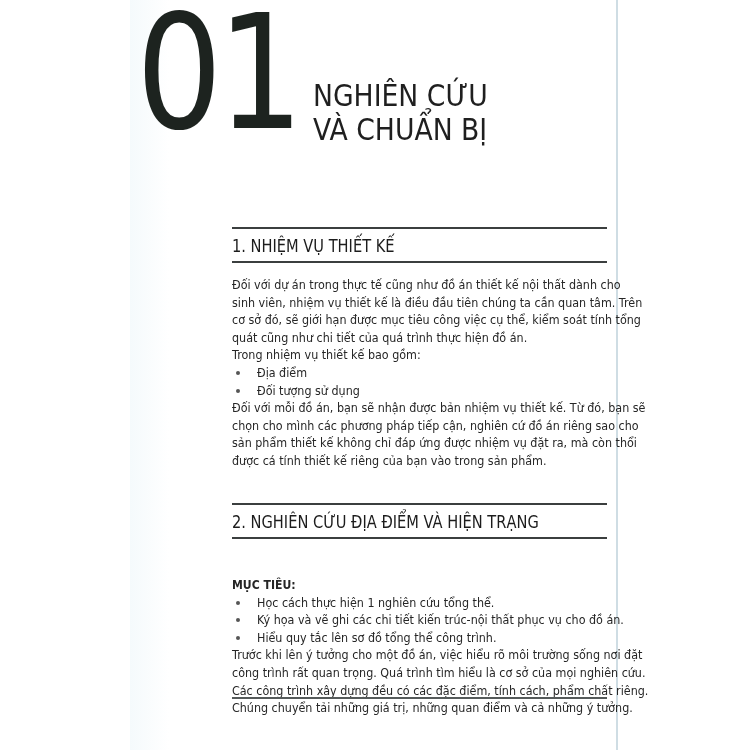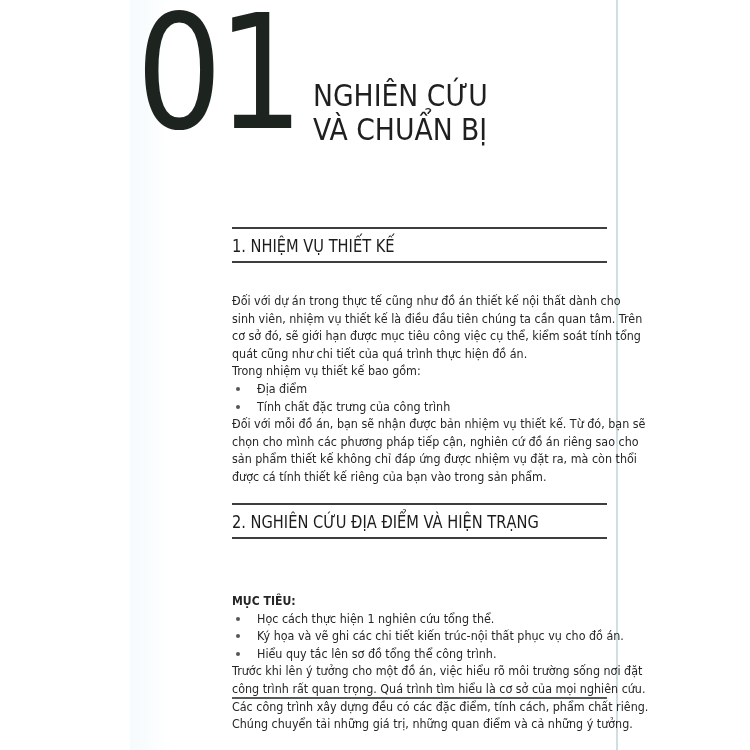--- a/index.html
+++ b/index.html
@@ -28,21 +28,21 @@
   }
   .chapter-title div { white-space: nowrap; }
   .rule { position: absolute; left: 232px; width: 375px; height: 2px; background: #3b3f3f; }
   .rule.thin { height: 1.5px; background: #555a5a; }
   .section-heading {
     position: absolute; left: 232px; font-family: "DejaVu Sans", sans-serif; font-size: 17px;
     color: #1c1c1c; white-space: nowrap; transform: scaleX(0.86); transform-origin: left top;
   }
   .body-text {
     position: absolute; left: 232px; width: 380px;
-    font-family: "DejaVu Sans", sans-serif; font-size: 12.4px; line-height: 17.6px; color: #262626; margin-top: 16px;
+    font-family: "DejaVu Sans", sans-serif; font-size: 12.4px; line-height: 17.6px; color: #262626;
   }
   .body-text .line { white-space: nowrap; transform: scaleX(0.9); transform-origin: left center; }
   .bullet-line { position: relative; white-space: nowrap; text-decoration: underline; }
   .bullet-line .dot {
     position: absolute; left: 4px; top: 7px; width: 4px; height: 4px; border-radius: 50%; background: #555;
   }
   .bullet-line .txt { display: inline-block; margin-left: 25px; transform: scaleX(0.9); transform-origin: left center; }
   .subhead { font-weight: bold; white-space: nowrap; transform: scaleX(0.88); transform-origin: left center; }
   .footer {
     position: absolute; left: 136px; top: 753px;
@@ -72,21 +72,21 @@
   <div class="line">sinh viên, nhiệm vụ thiết kế là điều đầu tiên chúng ta cần quan tâm. Trên</div>
   <div class="line">cơ sở đó, sẽ giới hạn được mục tiêu công việc cụ thể, kiểm soát tính tổng</div>
   <div class="line">quát cũng như chi tiết của quá trình thực hiện đồ án.</div>
   <div class="line">Trong nhiệm vụ thiết kế bao gồm:</div>
   <div class="bullet-line">
     <span class="dot"></span>
     <span class="txt">Địa điểm</span>
   </div>
   <div class="bullet-line">
     <span class="dot"></span>
-    <span class="txt">Tính chất đặc trưng của công trình</span>
+    <span class="txt">Đối tượng sử dụng</span>
   </div>
   <div class="line">Đối với mỗi đồ án, bạn sẽ nhận được bản nhiệm vụ thiết kế.  Từ đó, bạn sẽ</div>
   <div class="line">chọn cho mình các phương pháp tiếp cận, nghiên cứ đồ án riêng sao cho</div>
   <div class="line">sản phẩm thiết kế không chỉ đáp ứng được nhiệm vụ đặt ra, mà còn thổi</div>
   <div class="line">được cá tính thiết kế riêng của bạn vào trong sản phẩm.</div>
 </div>
 
 <div class="rule" style="top:503px;"></div>
 <div class="section-heading" style="top:512px;">2. NGHIÊN CỨU ĐỊA ĐIỂM VÀ HIỆN TRẠNG</div>
 <div class="rule" style="top:537px;"></div>

